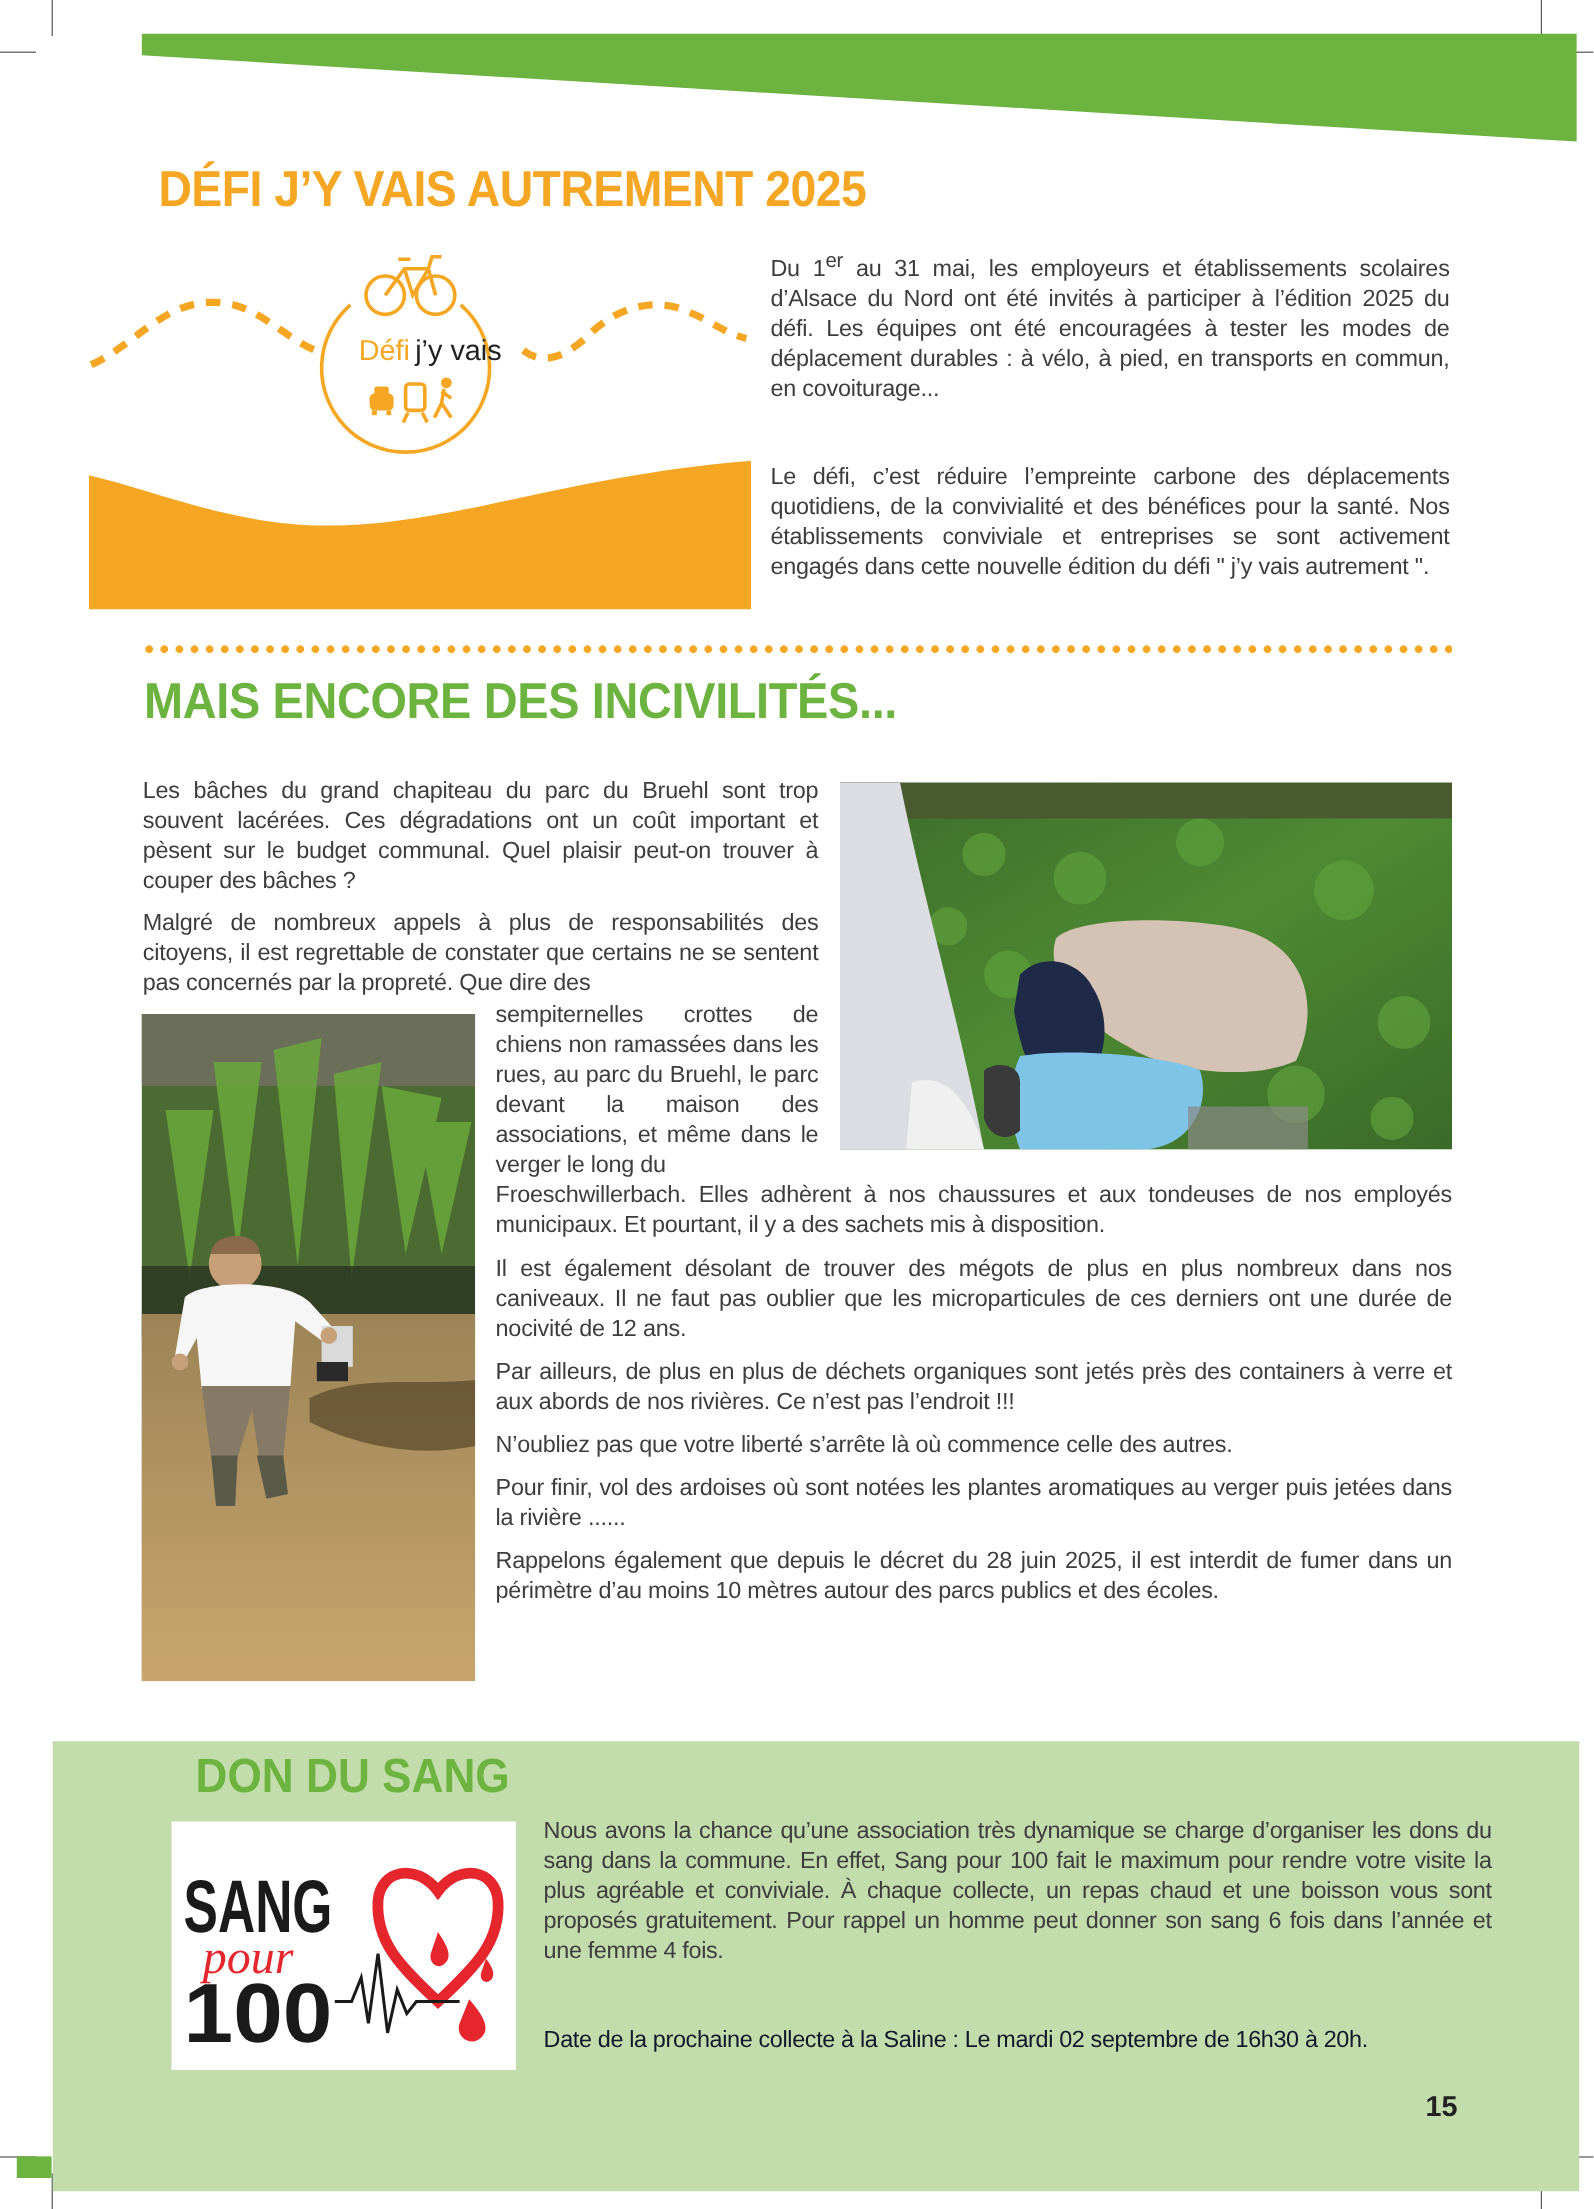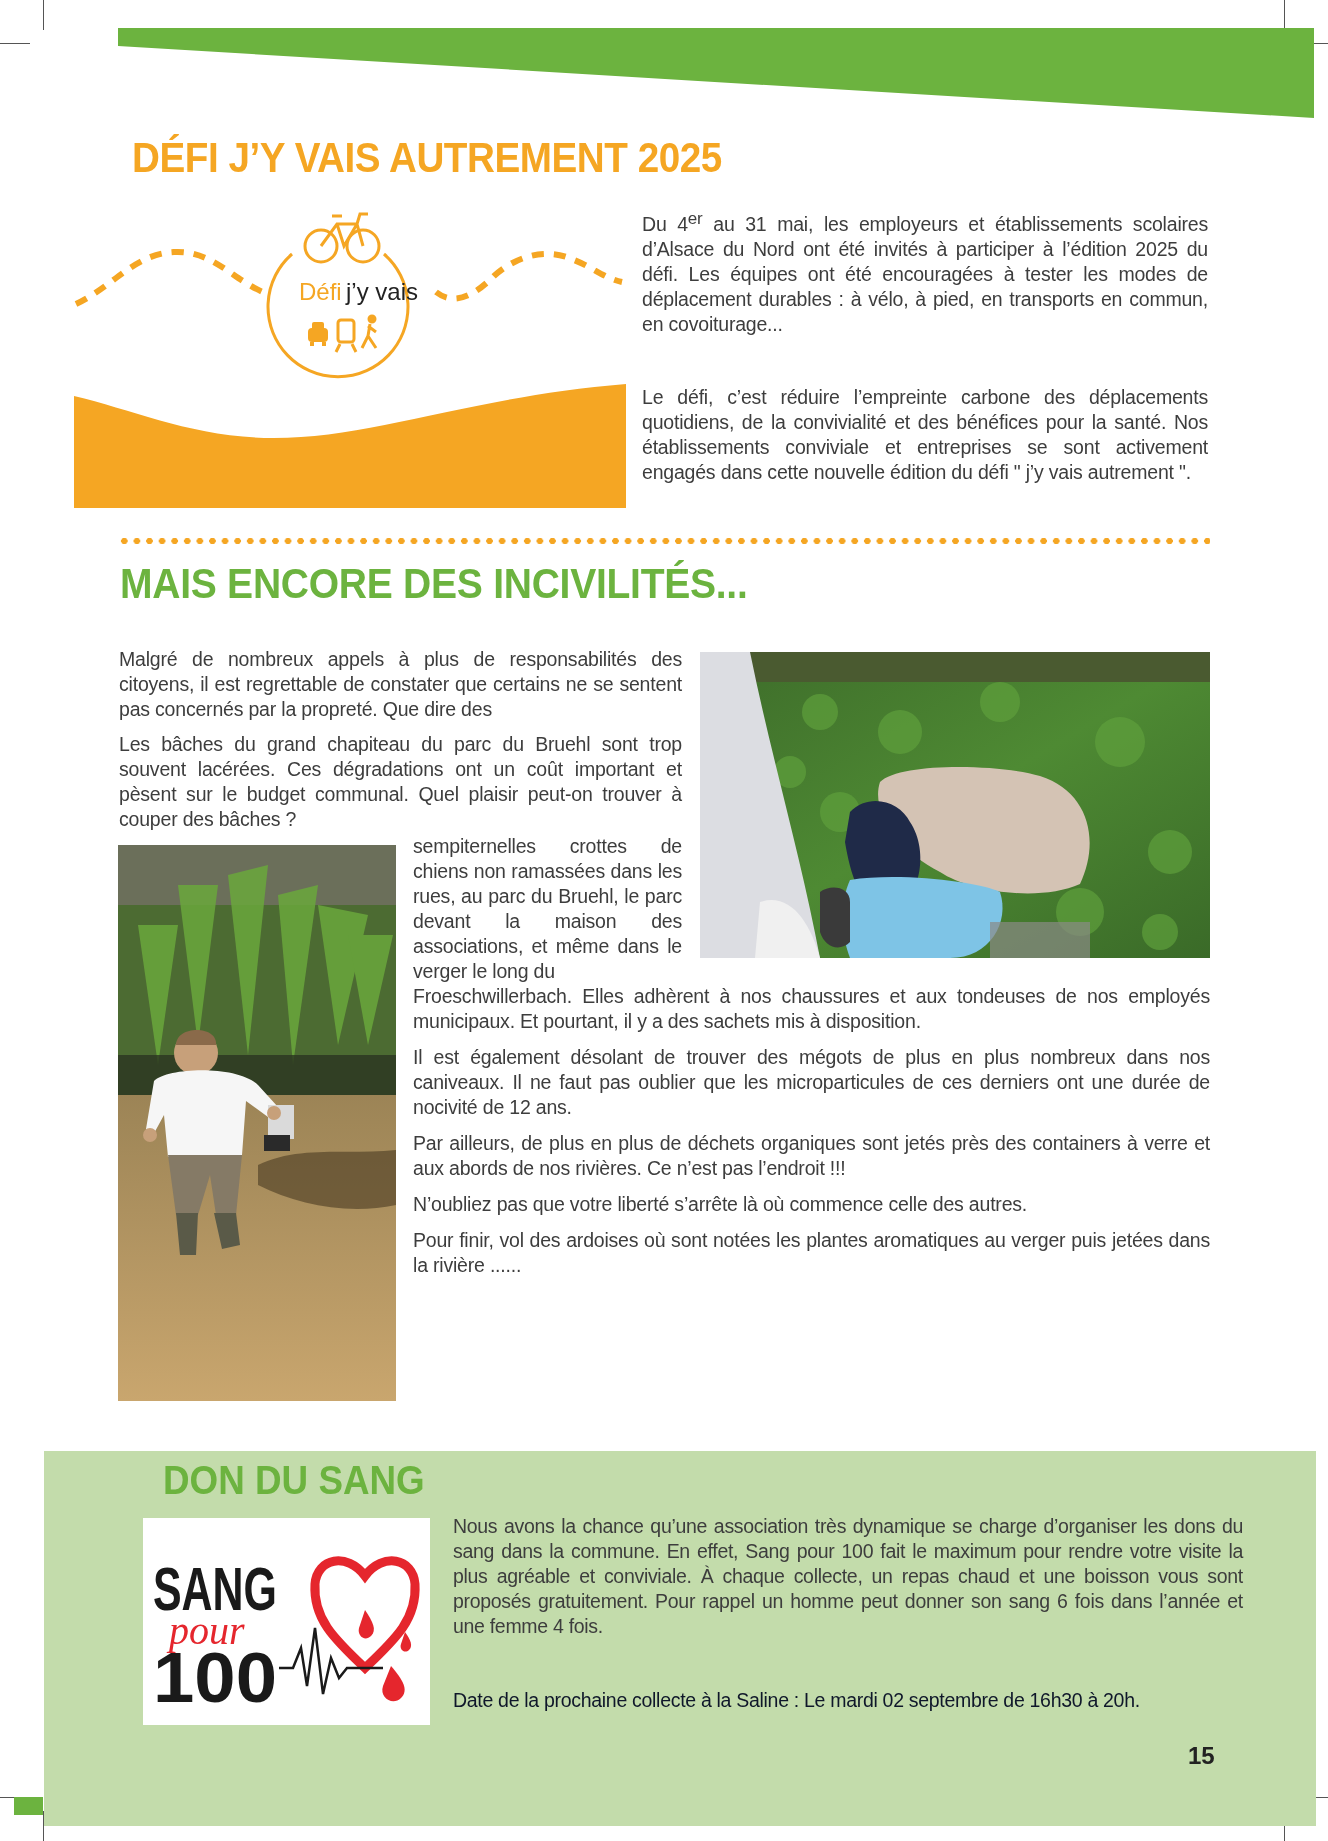--- a/index.html
+++ b/index.html
@@ -113,30 +113,30 @@
   </g>
 
   <g fill="none" stroke="#f5a623" stroke-width="3">
     <circle cx="298" cy="113" r="3" fill="#f5a623"></circle>
     <path d="M296,118 L294,130 L288,142 M294,130 L302,142 M294,120 L302,126"></path>
   </g>
 
   <path d="M0,190 C60,204 120,232 200,232 C300,232 400,190 552,178 L552,302 L0,302 Z" fill="#f5a623"></path>
 </svg>
 
-<p class="body-text defi-p1"><span>Du 4</span><sup>er</sup><span> au 31 mai, les employeurs et établissements scolaires d’Alsace du Nord ont été invités à participer à l’édition 2025 du défi. Les équipes ont été encouragées à tester les modes de déplacement durables : à vélo, à pied, en transports en commun, en covoiturage...</span></p>
+<p class="body-text defi-p1"><span>Du 1</span><sup>er</sup><span> au 31 mai, les employeurs et établissements scolaires d’Alsace du Nord ont été invités à participer à l’édition 2025 du défi. Les équipes ont été encouragées à tester les modes de déplacement durables : à vélo, à pied, en transports en commun, en covoiturage...</span></p>
 <p class="body-text defi-p2">Le défi, c’est réduire l’empreinte carbone des déplacements quotidiens, de la convivialité et des bénéfices pour la santé. Nos établissements conviviale et entreprises se sont activement engagés dans cette nouvelle édition du défi " j’y vais autrement ".</p>
 
 <div class="dotted-divider"></div>
 
 <h1 class="title-green">MAIS ENCORE DES INCIVILITÉS...</h1>
 
 <div class="inc-text-left">
+  <p class="body-text">Les bâches du grand chapiteau du parc du Bruehl sont trop souvent lacérées. Ces dégradations ont un coût important et pèsent sur le budget communal. Quel plaisir peut-on trouver à couper des bâches ?</p>
   <p class="body-text">Malgré de nombreux appels à plus de responsabilités des citoyens, il est regrettable de constater que certains ne se sentent pas concernés par la propreté. Que dire des</p>
-  <p class="body-text">Les bâches du grand chapiteau du parc du Bruehl sont trop souvent lacérées. Ces dégradations ont un coût important et pèsent sur le budget communal. Quel plaisir peut-on trouver à couper des bâches ?</p>
 </div>
 
 <svg class="photo-trash" viewBox="0 0 510 306" preserveAspectRatio="none">
   <defs>
     <linearGradient id="grassG" x1="0" y1="0" x2="1" y2="1">
       <stop offset="0" stop-color="#3d6b2a"></stop>
       <stop offset="0.5" stop-color="#4e8a33"></stop>
       <stop offset="1" stop-color="#3a6a28"></stop>
     </linearGradient>
   </defs>
@@ -197,20 +197,21 @@
 <div class="inc-text-wrap">
   <p class="body-text">sempiternelles crottes de chiens non ramassées dans les rues, au parc du Bruehl, le parc devant la maison des associations, et même dans le verger le long du</p>
 </div>
 
 <div class="inc-text-right">
   <p class="body-text">Froeschwillerbach. Elles adhèrent à nos chaussures et aux tondeuses de nos employés municipaux. Et pourtant, il y a des sachets mis à disposition.</p>
   <p class="body-text">Il est également désolant de trouver des mégots de plus en plus nombreux dans nos caniveaux. Il ne faut pas oublier que les microparticules de ces derniers ont une durée de nocivité de 12 ans.</p>
   <p class="body-text">Par ailleurs, de plus en plus de déchets organiques sont jetés près des containers à verre et aux abords de nos rivières. Ce n’est pas l’endroit !!!</p>
   <p class="body-text">N’oubliez pas que votre liberté s’arrête là où commence celle des autres.</p>
   <p class="body-text">Pour finir, vol des ardoises où sont notées les plantes aromatiques au verger puis jetées dans la rivière ......</p>
+  <p class="body-text">Rappelons également que depuis le décret du 28 juin 2025, il est interdit de fumer dans un périmètre d’au moins 10 mètres autour des parcs publics et des écoles.</p>
 </div>
 
 <div class="don-box"></div>
 <h1 class="title-don">DON DU SANG</h1>
 
 <svg class="sang-logo" viewBox="0 0 287 207">
   <rect width="287" height="207" fill="#ffffff"></rect>
   <text x="10" y="92" font-family="Liberation Sans, sans-serif" font-weight="bold" font-size="62" fill="#1a1a1a" textLength="124" lengthAdjust="spacingAndGlyphs">SANG</text>
   <text x="26" y="126" font-family="Liberation Serif, serif" font-style="italic" font-size="40" fill="#e5262d">pour</text>
   <text x="10" y="184" font-family="Liberation Sans, sans-serif" font-weight="bold" font-size="70" fill="#1a1a1a" textLength="124" lengthAdjust="spacingAndGlyphs">100</text>

